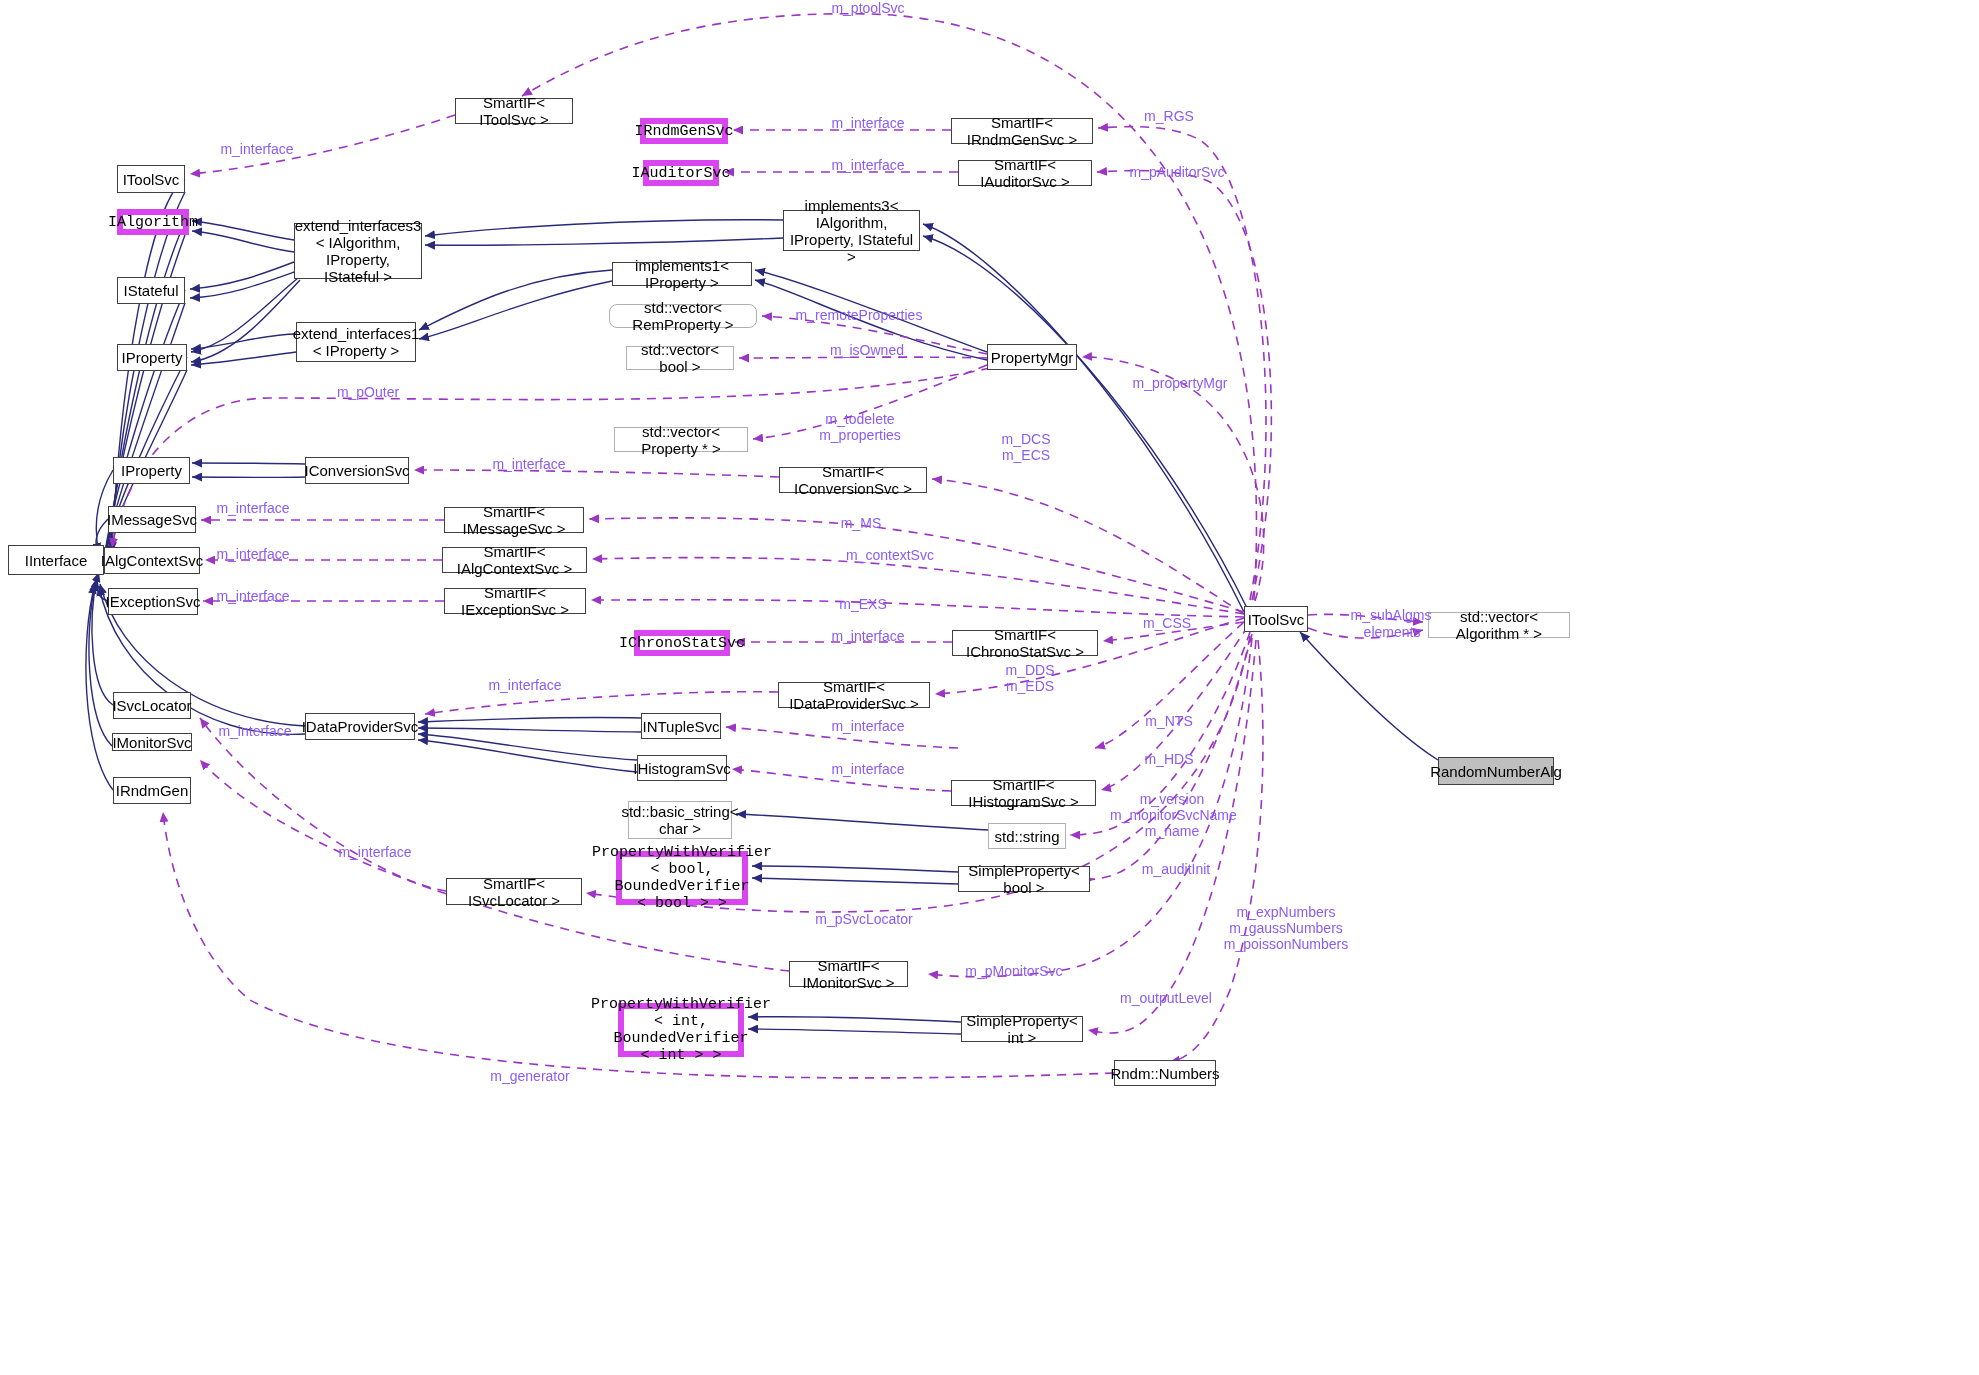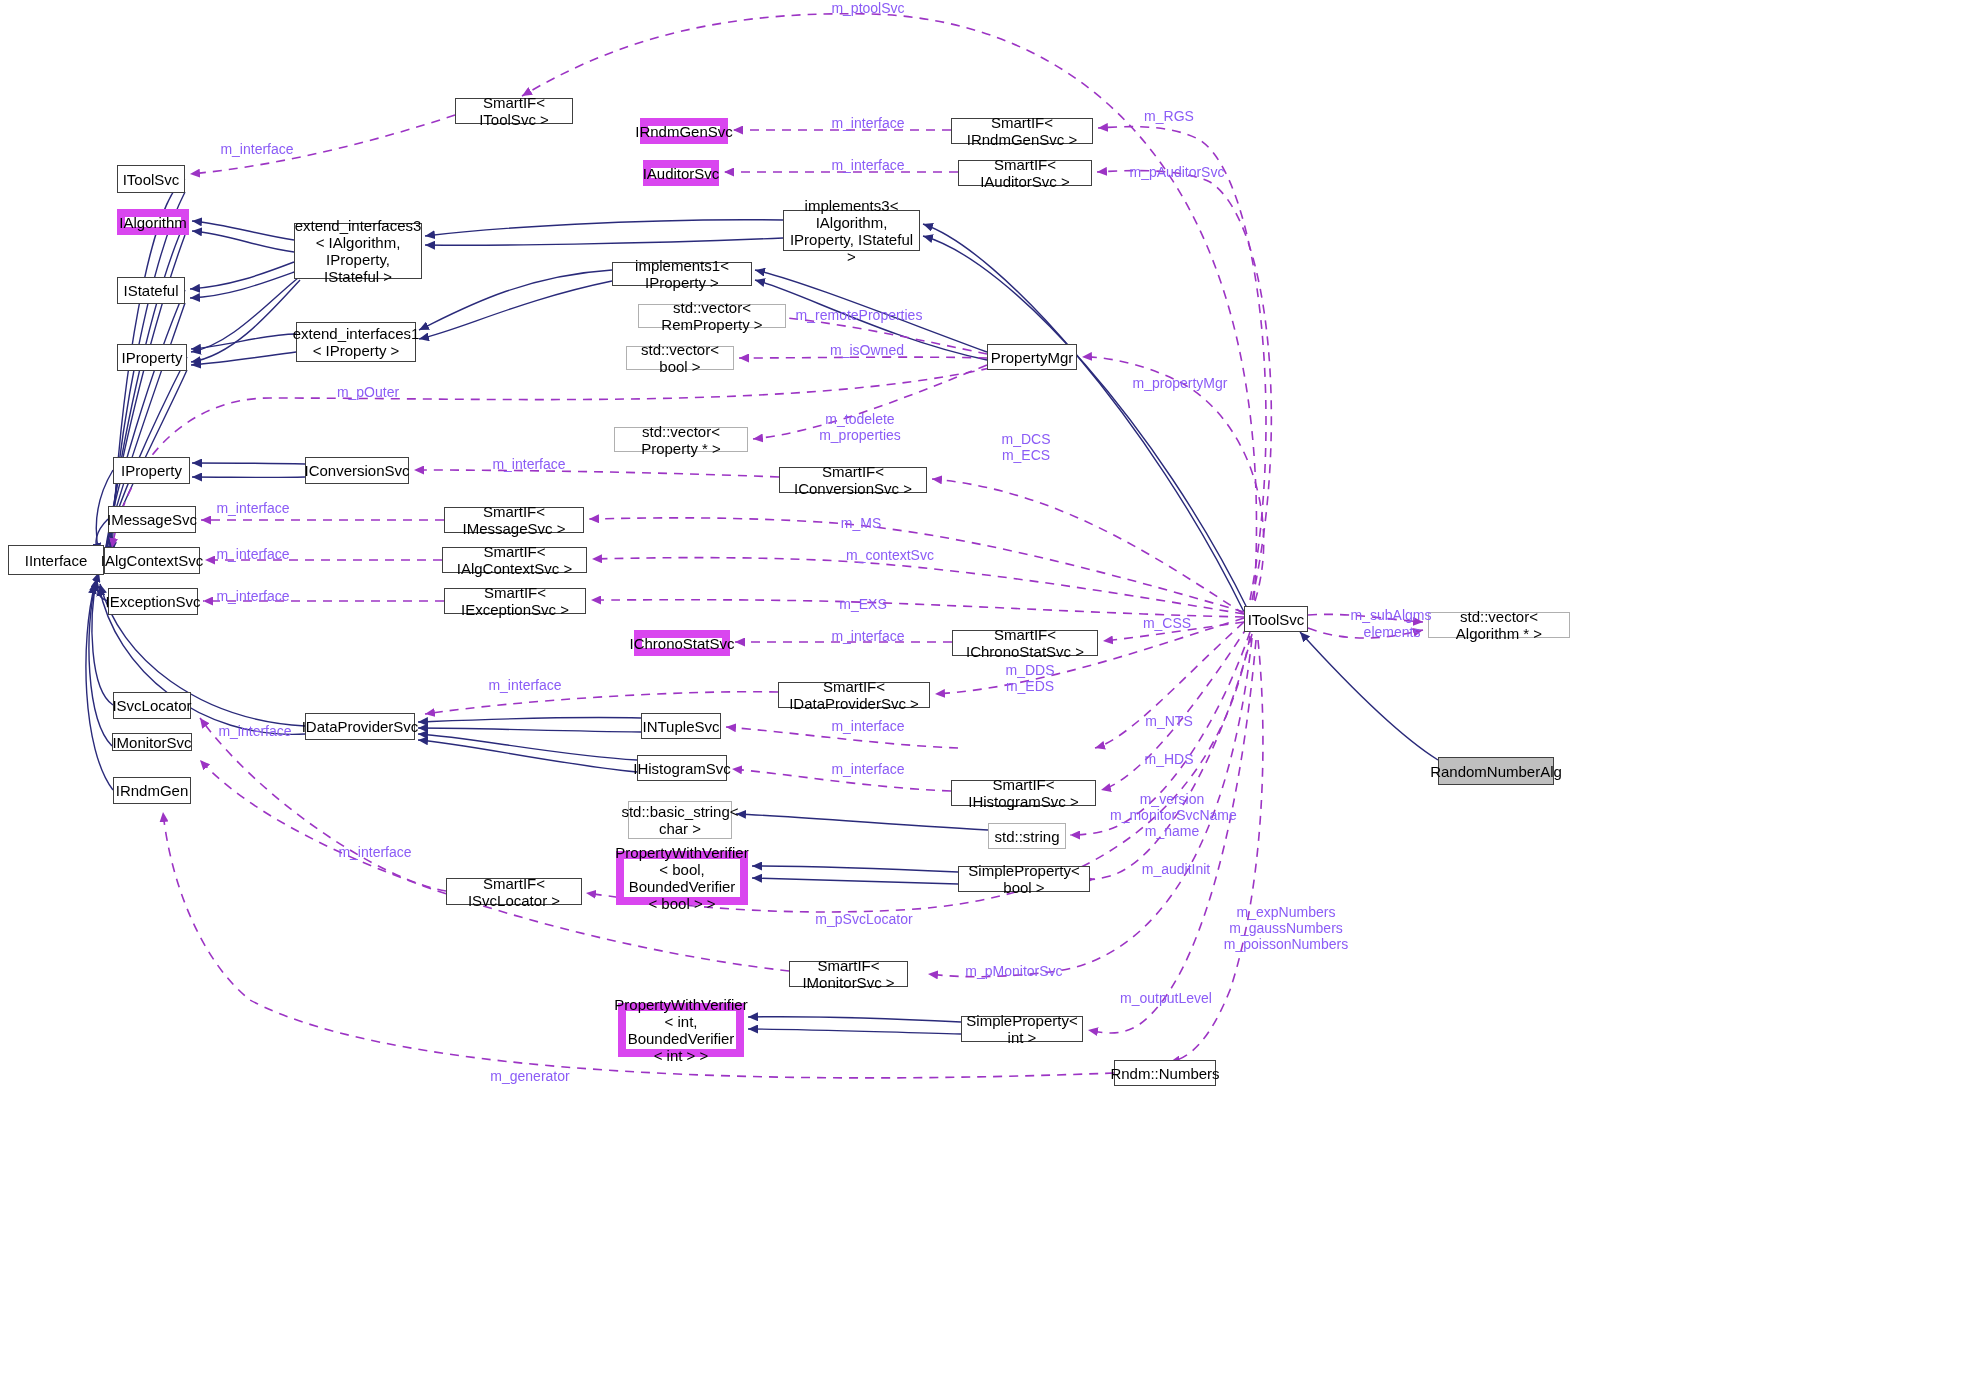--- a/index.html
+++ b/index.html
@@ -33,21 +33,22 @@
     background: #ffffff;
     border: 1px solid #404040;
     font-size: 15px;
     line-height: 17px;
     color: #000000;
     white-space: pre-line;
     padding: 1px 4px;
     z-index: 5;
   }
   .node.red {
-    border: 8px solid #d946ef;
+    border: 6px solid #d946ef;
+    font-family: Liberation Mono, monospace;
   }
   .node.grey-border {
     border: 1px solid #b0b0b0;
   }
   .node.filled {
     background: #bfbfbf;
     border: 1px solid #404040;
   }
   .edge-label {
     position: absolute;
@@ -239,21 +240,21 @@
 IStateful &gt;</div>
       <div class="node" style="left: 296px; top: 322px; width: 120px; height: 40px;">extend_interfaces1
 &lt; IProperty &gt;</div>
       <div class="node" style="left: 305px; top: 457px; width: 104px; height: 27px;">IConversionSvc</div>
       <div class="node" style="left: 305px; top: 713px; width: 110px; height: 27px;">IDataProviderSvc</div>
       <div class="node" style="left: 446px; top: 878px; width: 136px; height: 27px;">SmartIF&lt; ISvcLocator &gt;</div>
       <div class="node" style="left: 455px; top: 98px; width: 118px; height: 26px;">SmartIF&lt; IToolSvc &gt;</div>
       <div class="node red" style="left: 640px; top: 118px; width: 88px; height: 26px;">IRndmGenSvc</div>
       <div class="node red" style="left: 643px; top: 160px; width: 76px; height: 26px;">IAuditorSvc</div>
       <div class="node" style="left: 612px; top: 262px; width: 140px; height: 24px;">implements1&lt; IProperty &gt;</div>
-      <div class="node grey-border" style="left: 638px; top: 304px; width: 148px; height: 24px;">std::vector&lt; RemProperty &gt;</div>
+      <div class="node grey-border" style="left: 609px; top: 304px; width: 148px; height: 24px; border-radius: 8px;">std::vector&lt; RemProperty &gt;</div>
       <div class="node grey-border" style="left: 626px; top: 346px; width: 108px; height: 24px;">std::vector&lt; bool &gt;</div>
       <div class="node grey-border" style="left: 614px; top: 427px; width: 134px; height: 25px;">std::vector&lt; Property * &gt;</div>
       <div class="node" style="left: 783px; top: 210px; width: 137px; height: 41px;">implements3&lt; IAlgorithm,
 IProperty, IStateful &gt;</div>
       <div class="node" style="left: 951px; top: 118px; width: 142px; height: 26px;">SmartIF&lt; IRndmGenSvc &gt;</div>
       <div class="node" style="left: 958px; top: 160px; width: 134px; height: 26px;">SmartIF&lt; IAuditorSvc &gt;</div>
       <div class="node" style="left: 987px; top: 344px; width: 90px; height: 26px;">PropertyMgr</div>
       <div class="node" style="left: 779px; top: 467px; width: 148px; height: 26px;">SmartIF&lt; IConversionSvc &gt;</div>
       <div class="node" style="left: 444px; top: 507px; width: 140px; height: 26px;">SmartIF&lt; IMessageSvc &gt;</div>
       <div class="node" style="left: 442px; top: 547px; width: 145px; height: 26px;">SmartIF&lt; IAlgContextSvc &gt;</div>

